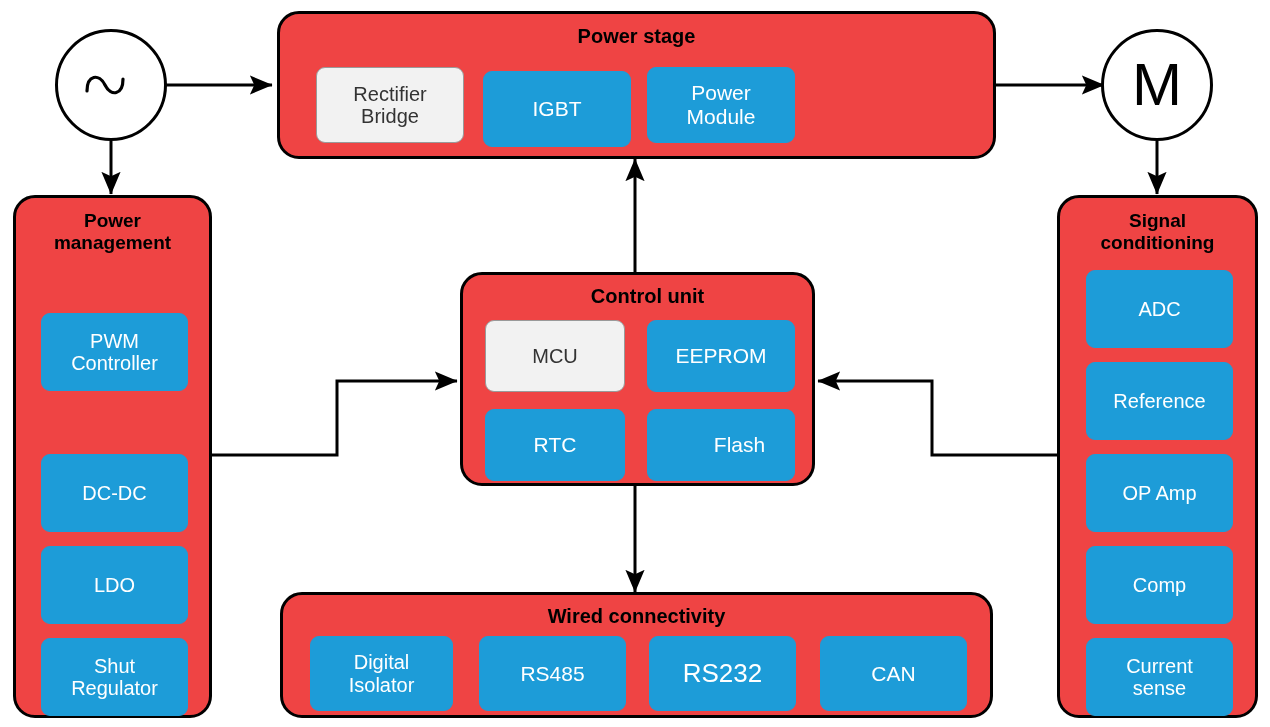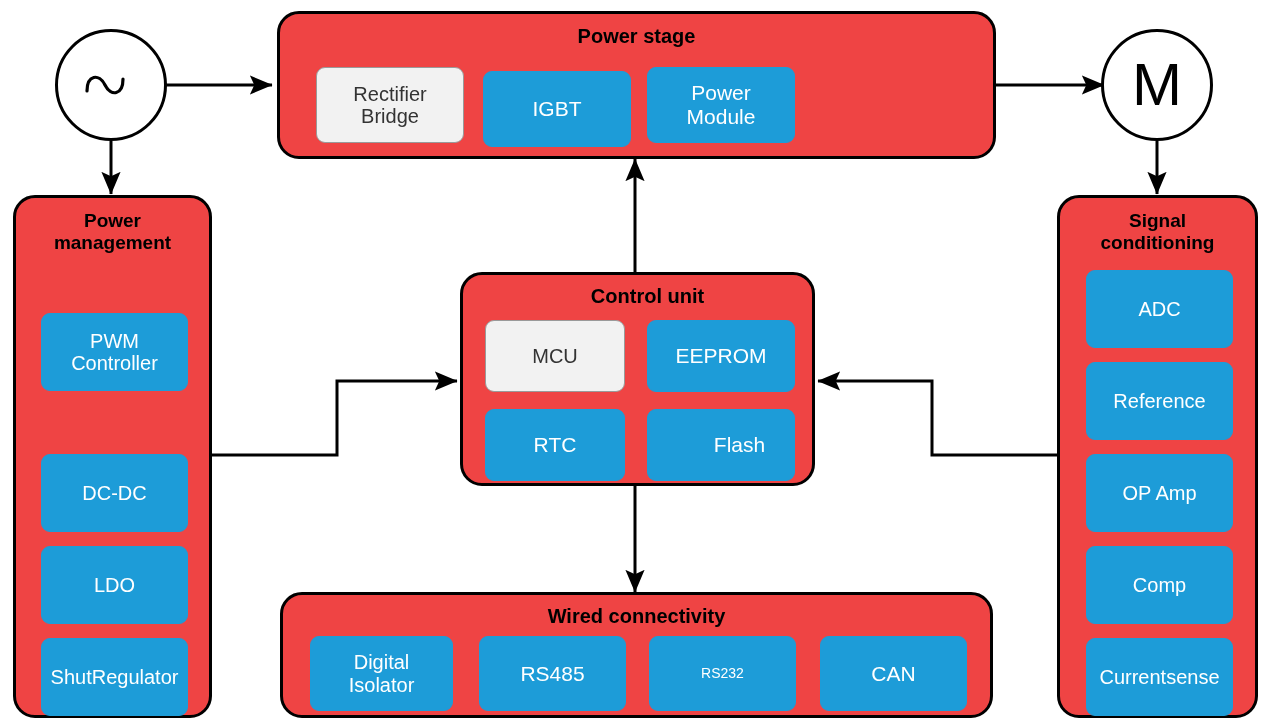--- a/index.html
+++ b/index.html
@@ -117,21 +117,21 @@
 
 
     <div class="blk blue" style="left:25px;top:256px;width:147px;height:78px;font-size:20px;">
       <span>DC-DC</span>
     </div>
 
     <div class="blk blue" style="left:25px;top:348px;width:147px;height:78px;font-size:20px;">
       <span>LDO</span>
     </div>
 
-    <div class="blk blue" style="left:25px;top:440px;width:147px;height:78px;font-size:20px;flex-direction:row;">
+    <div class="blk blue" style="left:25px;top:440px;width:147px;height:78px;font-size:20px;flex-direction:column;">
       <span>Shut</span>
       <span>Regulator</span>
     </div>
   </div>
 
   <div class="group" style="left:460px;top:272px;width:355px;height:214px;">
     <div class="group-title" style="top:10px;font-size:20px;margin-left:20px;">Control unit</div>
 
     <div class="blk blue" style="left:184px;top:45px;width:148px;height:72px;font-size:21px;">
       <span>EEPROM</span>
@@ -163,39 +163,39 @@
     </div>
 
     <div class="blk blue" style="left:26px;top:256px;width:147px;height:78px;font-size:20px;">
       <span>OP Amp</span>
     </div>
 
     <div class="blk blue" style="left:26px;top:348px;width:147px;height:78px;font-size:20px;">
       <span>Comp</span>
     </div>
 
-    <div class="blk blue" style="left:26px;top:440px;width:147px;height:78px;font-size:20px;flex-direction:row;">
+    <div class="blk blue" style="left:26px;top:440px;width:147px;height:78px;font-size:20px;flex-direction:column;">
       <span>Current</span>
       <span>sense</span>
     </div>
   </div>
 
   <div class="group" style="left:280px;top:592px;width:713px;height:126px;">
     <div class="group-title" style="top:10px;font-size:20px;">Wired connectivity</div>
 
     <div class="blk blue" style="left:27px;top:41px;width:143px;height:75px;font-size:20px;flex-direction:column;">
       <span>Digital</span>
       <span>Isolator</span>
     </div>
 
     <div class="blk blue" style="left:196px;top:41px;width:147px;height:75px;font-size:21px;">
       <span>RS485</span>
     </div>
 
-    <div class="blk blue" style="left:366px;top:41px;width:147px;height:75px;font-size:14px;">
+    <div class="blk blue" style="left:366px;top:41px;width:147px;height:75px;font-size:26px;">
       <span>RS232</span>
     </div>
 
     <div class="blk blue" style="left:537px;top:41px;width:147px;height:75px;font-size:21px;">
       <span>CAN</span>
     </div>
   </div>
 
 </div>
 

